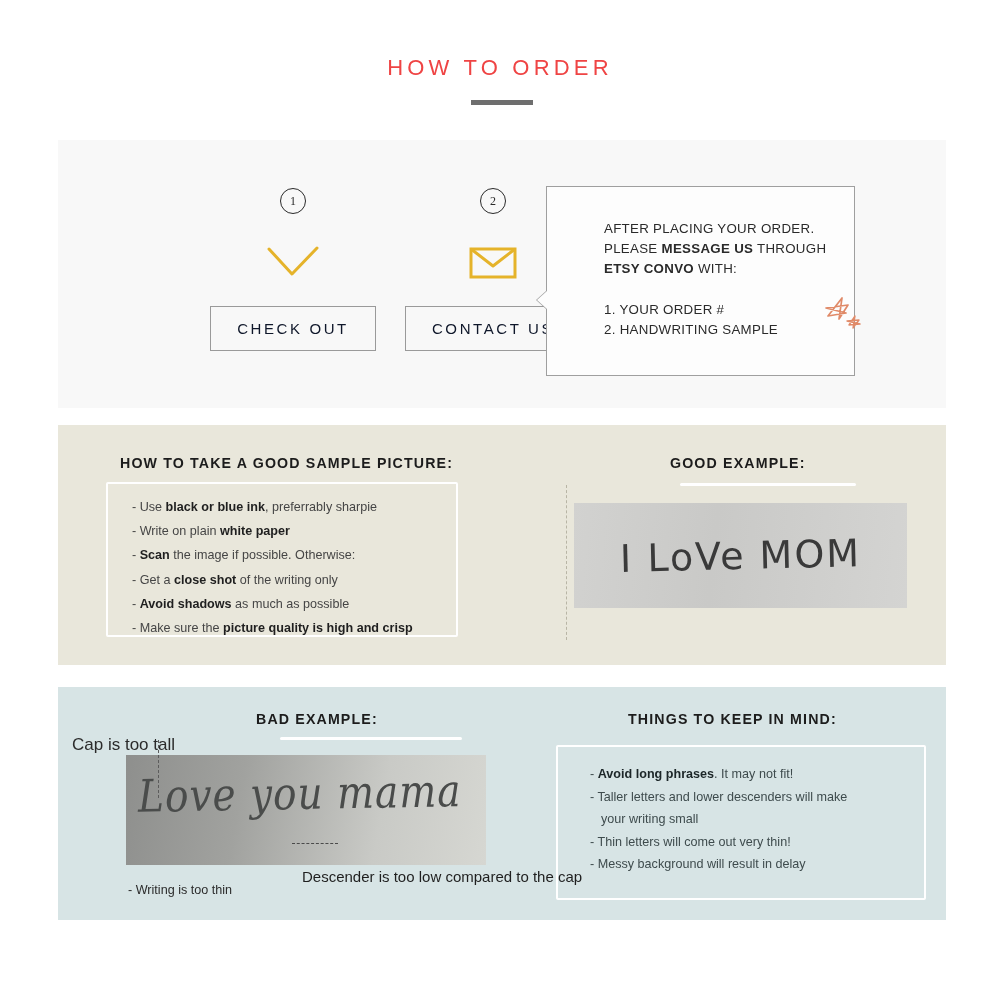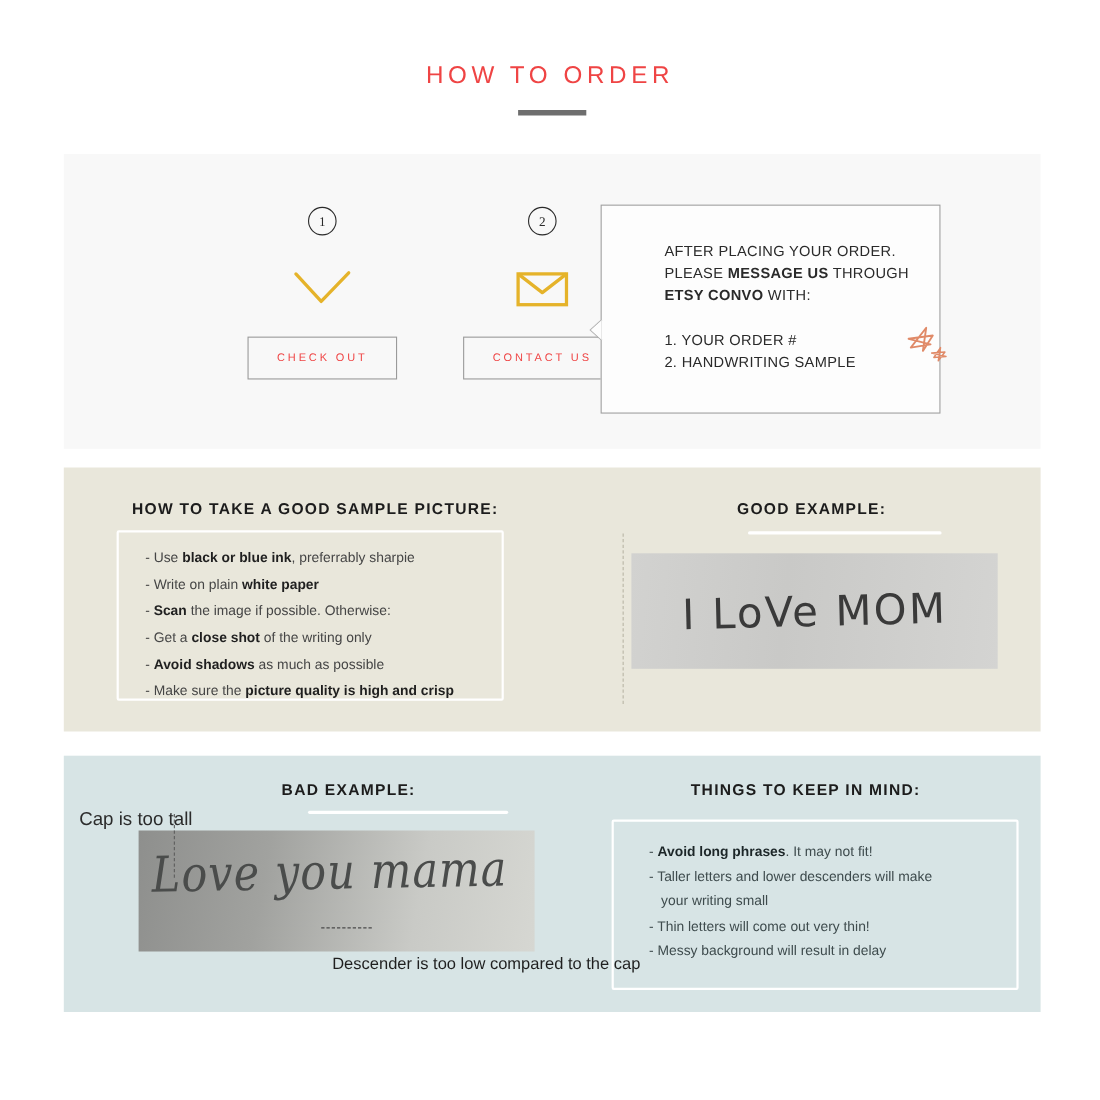--- a/index.html
+++ b/index.html
@@ -38,22 +38,22 @@
     border-radius: 50%; margin: 0 auto;
     font-size: 12px; line-height: 24px; color: #2a2a2a;
     font-family: "Liberation Serif", serif;
   }
   .icon-slot { height: 66px; display: flex; align-items: center; justify-content: center; margin-top: 16px; }
   .btn-outline {
     display: inline-block;
     border: 1.3px solid #9a9a9a;
     background: transparent;
     padding: 13px 26px;
-    font-size: 10px; letter-spacing: 2.6px; font-weight: 500;
-    color: #ef4444; white-space: nowrap;
+    font-size: 15px; letter-spacing: 2.6px; font-weight: 500;
+    color: #0f172a; white-space: nowrap;
   }
   .step-btn-wrap { margin-top: 10px; }
 
   
   .bubble {
     position: absolute; left: 488px; top: 46px;
     width: 309px; height: 190px;
     border: 1.2px solid #9f9f9f;
     background: #fdfdfd;
   }
@@ -283,15 +283,16 @@
       <div><span>- </span><span>Messy background will result in delay</span></div>
     </div>
   </div>
 
   <div class="ann-cap">Cap is too tall</div>
   <div class="cap-dash"></div>
   <div class="desc-dash"></div>
   <div class="ann-desc">Descender is too low compared to the cap</div>
 
   <div class="bad-notes">
+    <div>- Writing is too thin</div>
   </div>
 
 </div>
 
 </body></html>

